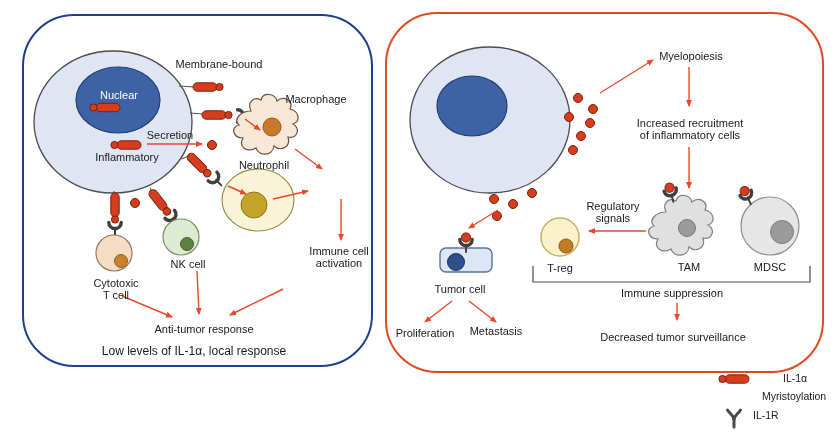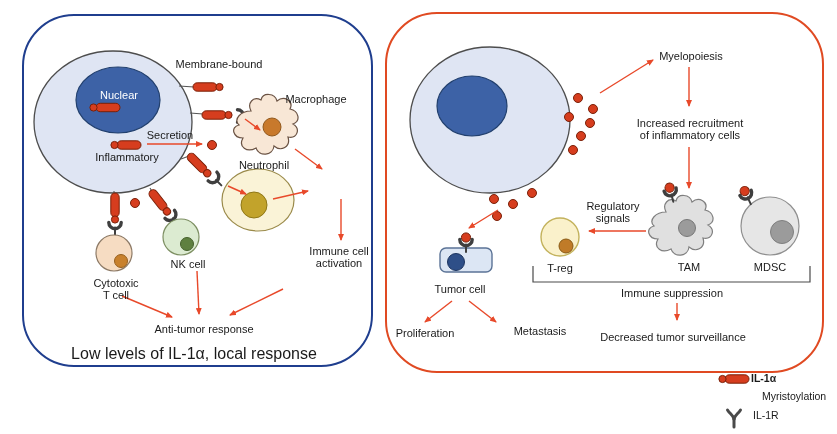--- a/index.html
+++ b/index.html
@@ -4,21 +4,21 @@
 <style>
   html,body{margin:0;padding:0;background:#fff;}
   .stage{position:relative;width:837px;height:434px;background:#fff;overflow:hidden;
          font-family:"Liberation Sans", sans-serif;color:var(--text-dark,#1a1a1a);}
   .panel{position:absolute;border-radius:52px;background:transparent;}
   .panel.blue{left:22px;top:14px;width:347px;height:349px;border:2.6px solid var(--panel-blue,#1f3e8e);}
   .panel.orange{left:385px;top:12px;width:435px;height:357px;border:2.6px solid var(--panel-orange,#e04a22);}
   svg.art{position:absolute;left:0;top:0;z-index:2;}
   .lbl{position:absolute;z-index:3;transform:translateX(-50%);text-align:center;
        font-size:11px;line-height:1.12;white-space:pre-line;}
-  .lbl.small{font-size:16px;}
+  .lbl.small{font-size:12px;}
   .lbl.white{color:#ffffff;}
   .lbl-l{position:absolute;z-index:3;font-size:10.5px;white-space:nowrap;}
   
   .cellbody{fill:var(--cell-fill,#dfe5f3);stroke:var(--cell-stroke,#4d4d4d);stroke-width:1.3;}
   .nucleus{fill:var(--nucleus-fill,#3d62a6);stroke:#22406e;stroke-width:1.2;}
   .capsule-body{fill:var(--il1a-red,#d63d1e);stroke:var(--il1a-dark,#7a2008);stroke-width:1;}
   .dot{fill:var(--il1a-red,#d63d1e);stroke:var(--il1a-dark,#7a2008);stroke-width:1;}
   .arrow{stroke:var(--arrow-red,#e8492a);stroke-width:1.4;fill:none;marker-end:url(#ah);}
   .cup{stroke:var(--receptor-gray,#3f3f3f);stroke-width:3.4;fill:none;stroke-linecap:round;}
   .stem{stroke:var(--receptor-gray,#3f3f3f);stroke-width:2;stroke-linecap:round;}
@@ -233,21 +233,21 @@
   <div class="lbl" style="left:691px;top:50px;">Myelopoiesis</div>
   <div class="lbl" style="left:690px;top:117px;">Increased recruitment
 of inflammatory cells</div>
   <div class="lbl" style="left:613px;top:200px;">Regulatory
 signals</div>
   <div class="lbl" style="left:560px;top:262px;">T-reg</div>
   <div class="lbl" style="left:689px;top:261px;">TAM</div>
   <div class="lbl" style="left:770px;top:261px;">MDSC</div>
   <div class="lbl" style="left:460px;top:283px;">Tumor cell</div>
   <div class="lbl" style="left:425px;top:327px;">Proliferation</div>
-  <div class="lbl" style="left:496px;top:325px;margin-left:44px;">Metastasis</div>
+  <div class="lbl" style="left:496px;top:325px;">Metastasis</div>
   <div class="lbl" style="left:672px;top:287px;">Immune suppression</div>
   <div class="lbl" style="left:673px;top:331px;">Decreased tumor surveillance</div>
 
-  <div class="lbl-l" style="left:751px;top:372px;font-weight:bold;">IL-1α</div>
+  <div class="lbl-l" style="left:783px;top:372px;">IL-1α</div>
   <div class="lbl-l" style="left:762px;top:390px;">Myristoylation</div>
   <div class="lbl-l" style="left:753px;top:409px;">IL-1R</div>
 
 </div>
 
 </body></html>

